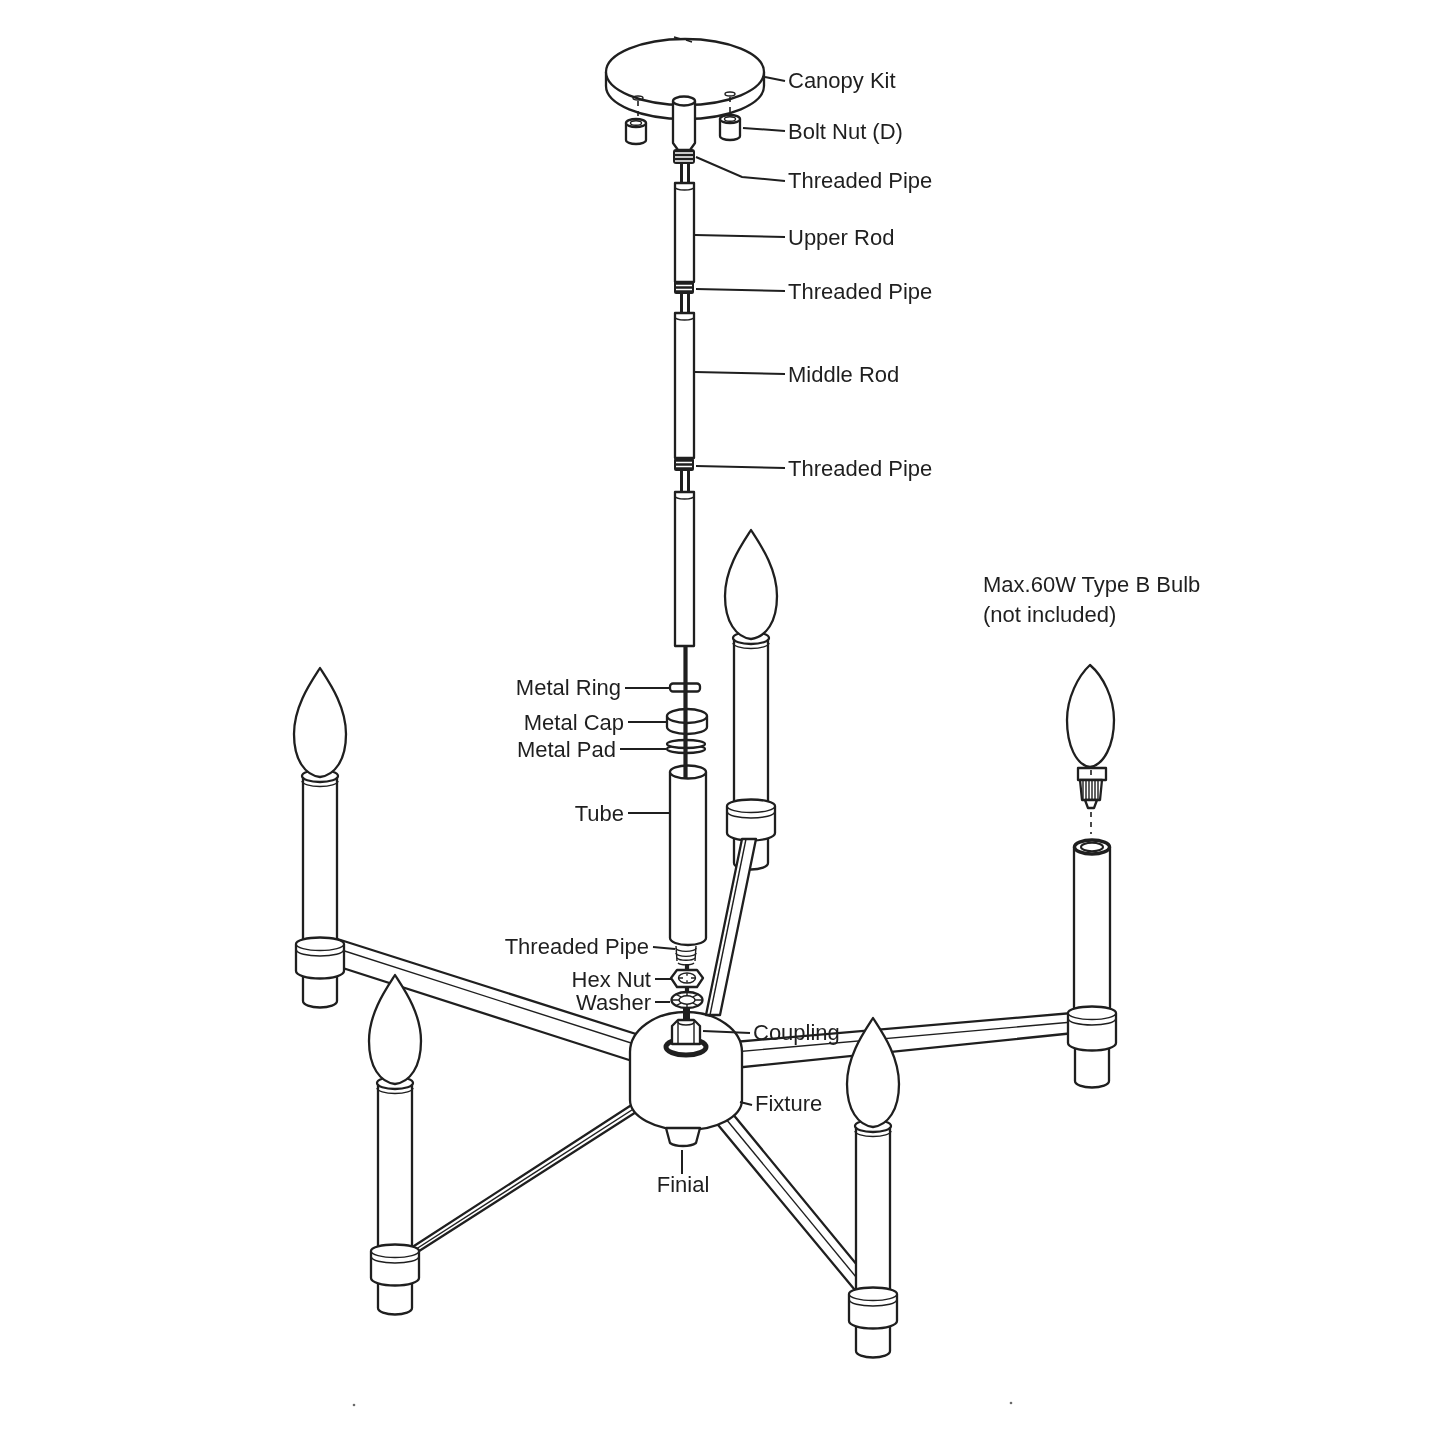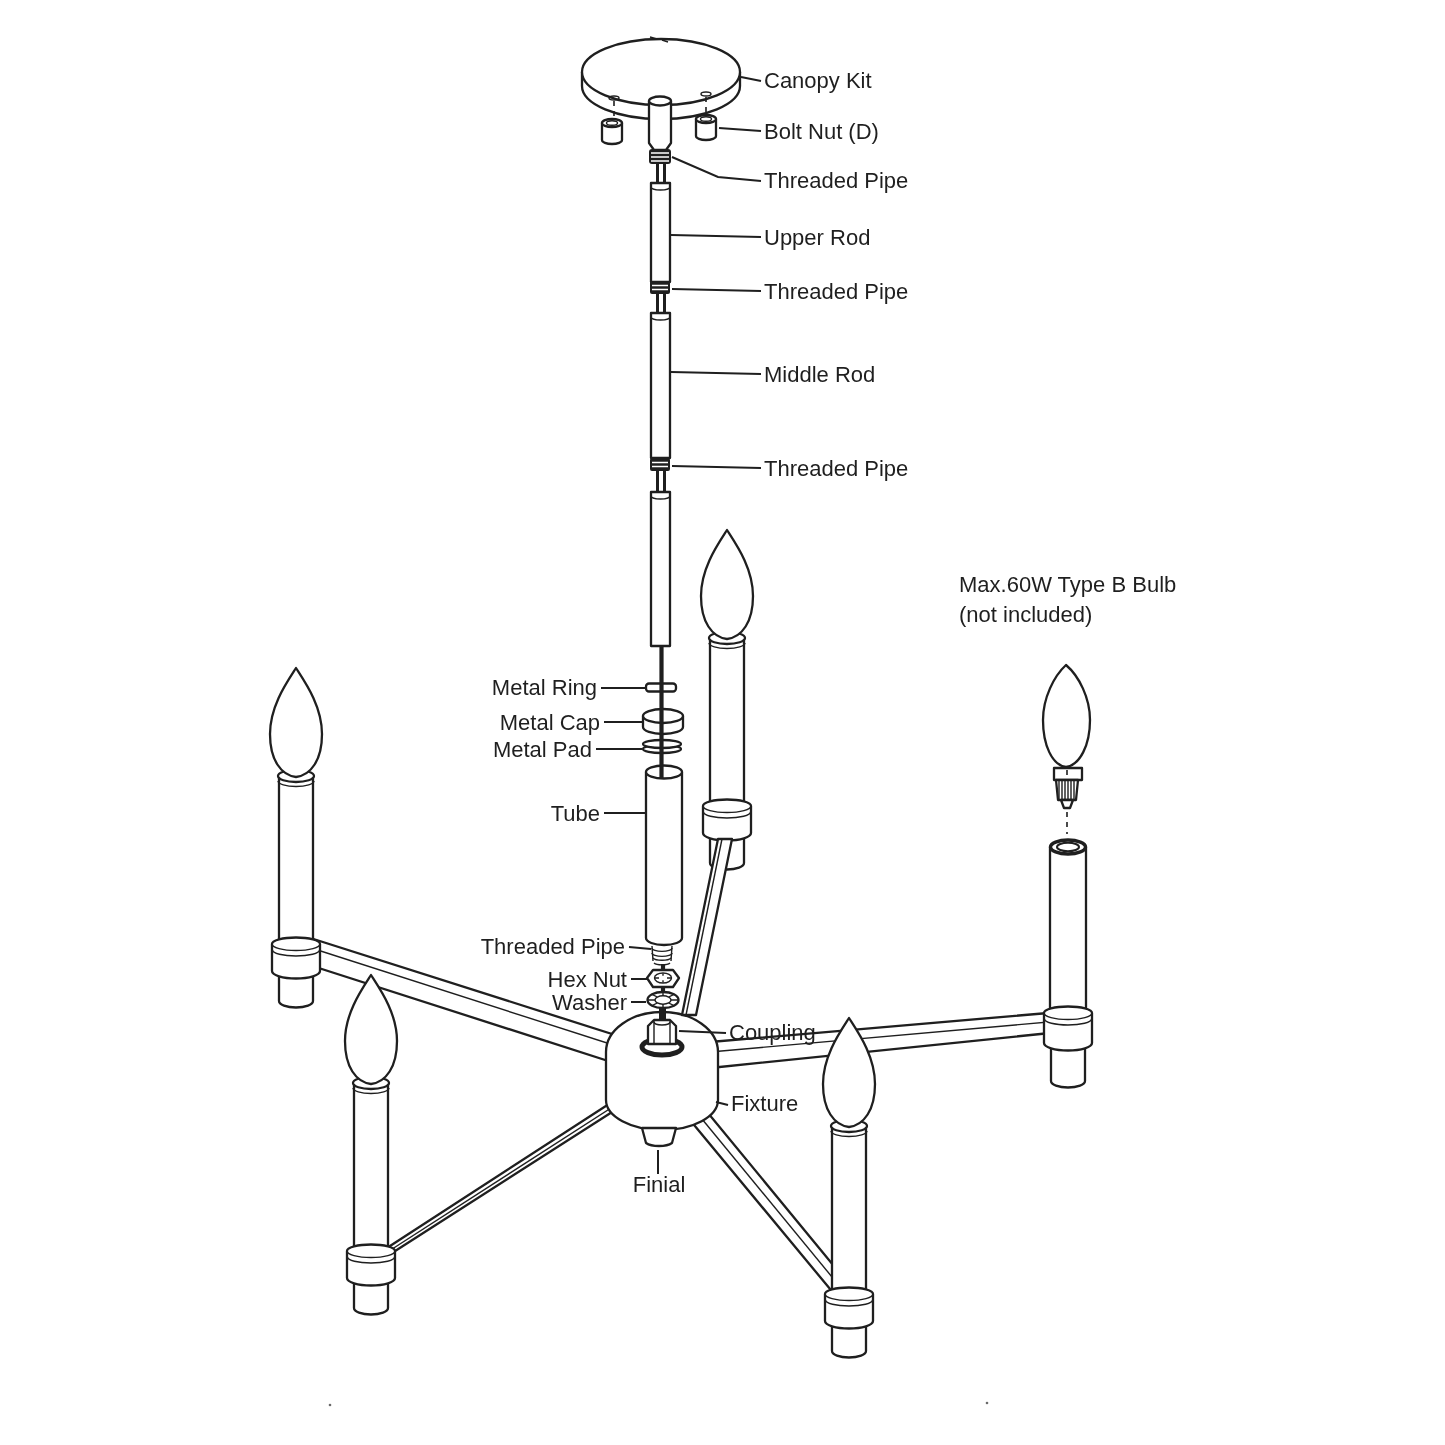--- a/index.html
+++ b/index.html
@@ -1,17 +1,17 @@
 <!DOCTYPE html>
 <html><head>
 <meta charset="utf-8">
 <style>
   html,body{margin:0;padding:0;background:#ffffff;}
   #stage{position:relative;width:1314px;height:1445px;background:#ffffff;overflow:hidden;
-         font-family:"Liberation Sans",sans-serif;}
+         font-family:"Liberation Sans",sans-serif;padding-left:24px;}
   svg{display:block;}
   .fw{stroke:#1f1f1f;stroke-width:2.3;fill:#ffffff;stroke-linejoin:round;}
   .fd{fill:#1f1f1f;stroke:none;}
   .thin{stroke:#1f1f1f;stroke-width:1.4;fill:none;}
   .wthin{stroke:#ffffff;stroke-width:1.4;fill:none;}
   .rod{stroke:#1f1f1f;stroke-width:3;fill:none;}
   .rodfat{stroke:#1f1f1f;stroke-width:4.2;fill:none;}
   .bold{stroke:#1f1f1f;stroke-width:5;fill:none;}
   .dash{stroke:#1f1f1f;stroke-width:1.6;fill:none;stroke-dasharray:5 5;}
   .leader{stroke:#1f1f1f;stroke-width:2;fill:none;}

